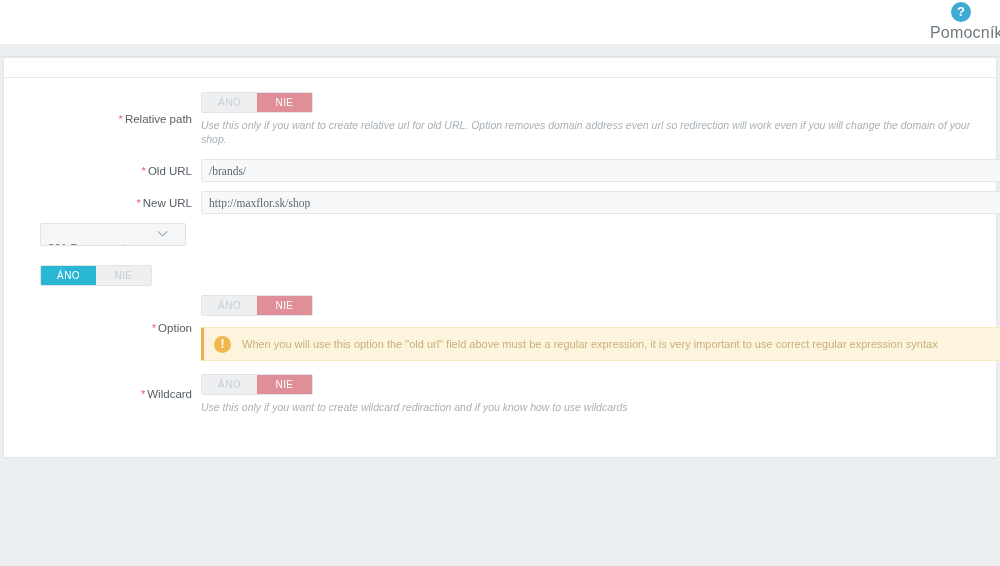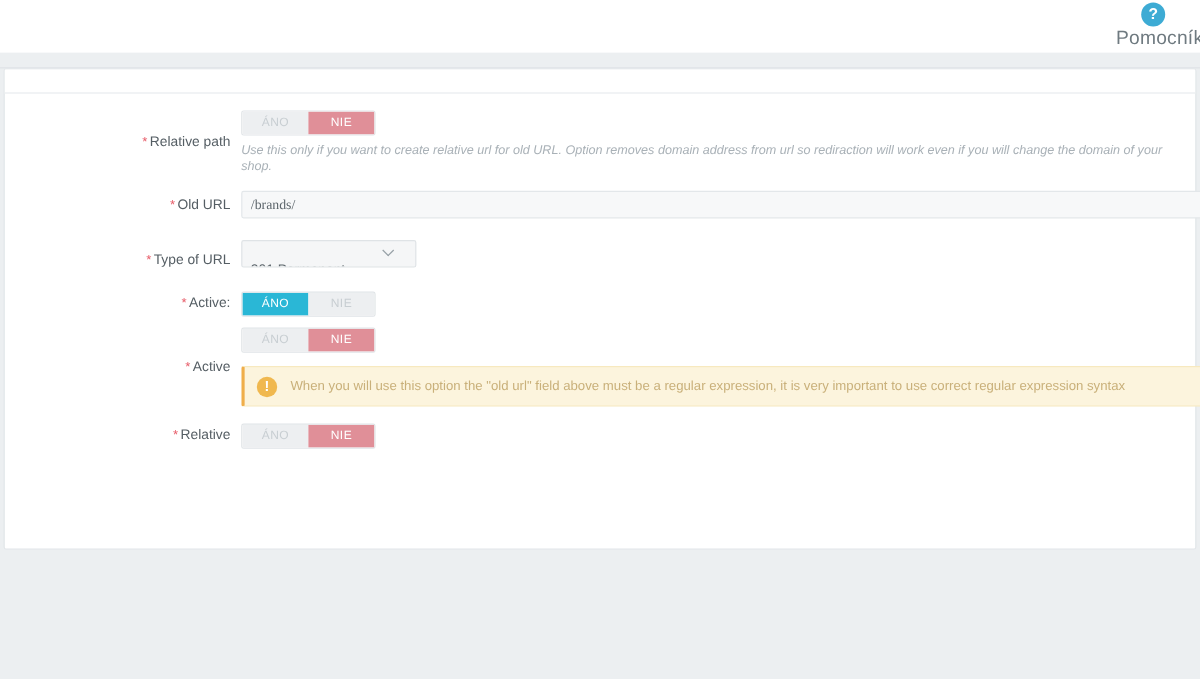--- a/index.html
+++ b/index.html
@@ -159,100 +159,103 @@
 
       <div class="row">
         <div class="lbl">
           <span class="req">*</span><span>Relative path</span>
         </div>
         <div class="ctrl">
           <div class="switch">
             <span class="sw-off">ÁNO</span>
             <span class="sw-red">NIE</span>
           </div>
-          <div class="help-txt">Use this only if you want to create relative url for old URL. Option removes domain address from url so rediraction will work even if you will change the domain of your shop.</div>
+          <div class="help-txt">Use this only if you want to create relative url for old URL. Option removes domain address even url so redirection will work even if you will change the domain of your shop.</div>
         </div>
       </div>
 
       <div class="sp-b"></div>
 
       <div class="row">
         <div class="lbl">
           <span class="req">*</span><span>Old URL</span>
         </div>
         <div class="ctrl">
           <input class="txt" type="text" value="/brands/" style="">
         </div>
       </div>
 
       <div class="sp-a"></div>
 
-
-      <div class="sp-a"></div>
-
-      <div class="row">
-        <div class="lbl">
-          <span class="req">*</span><span>Type of URL</span>
-        </div>
+      <div class="row">
+        <div class="lbl">
+          <span class="req">*</span><span>New URL</span>
+        </div>
+        <div class="ctrl">
+          <input class="txt" type="text" value="http://maxflor.sk/shop" style="">
+        </div>
+      </div>
+
+      <div class="sp-a"></div>
+
+      <div class="row">
         <div class="ctrl">
           <span class="sel-wrap">
             <select class="sel">
               <option>301 Permanent</option>
             </select>
             <span class="chev"></span>
           </span>
         </div>
       </div>
 
       <div class="sp-a"></div>
 
       <div class="row">
-        <div class="lbl">
-          <span class="req">*</span><span>Active:</span>
-        </div>
         <div class="ctrl">
           <div class="switch">
             <span class="sw-teal">ÁNO</span>
             <span class="sw-off">NIE</span>
           </div>
         </div>
       </div>
 
       <div class="sp-a"></div>
 
       <div class="row">
         <div class="lbl">
-          <span class="req">*</span><span>Active</span>
+          <span class="req">*</span><span>Option</span>
         </div>
         <div class="ctrl">
           <div class="switch">
             <span class="sw-off">ÁNO</span>
             <span class="sw-red">NIE</span>
           </div>
 
           <div style="height:11px"></div>
 
           <div class="warn">
             <div class="warn-ico">!</div>
             <div class="warn-txt">When you will use this option the "old url" field above must be a regular expression, it is very important to use correct regular expression syntax</div>
           </div>
         </div>
       </div>
 
       <div class="sp-b"></div>
 
       <div class="row">
         <div class="lbl">
-          <span class="req">*</span><span>Relative</span>
+          <span class="req">*</span><span>Wildcard</span>
         </div>
         <div class="ctrl">
           <div class="switch">
             <span class="sw-off">ÁNO</span>
             <span class="sw-red">NIE</span>
           </div>
+          <div class="help-txt">Use this only if you want to create wildcard rediraction and if you know how to use wildcards</div>
         </div>
       </div>
 
     </div>
 
   </div>
 
 </div>
 
 </body></html>

